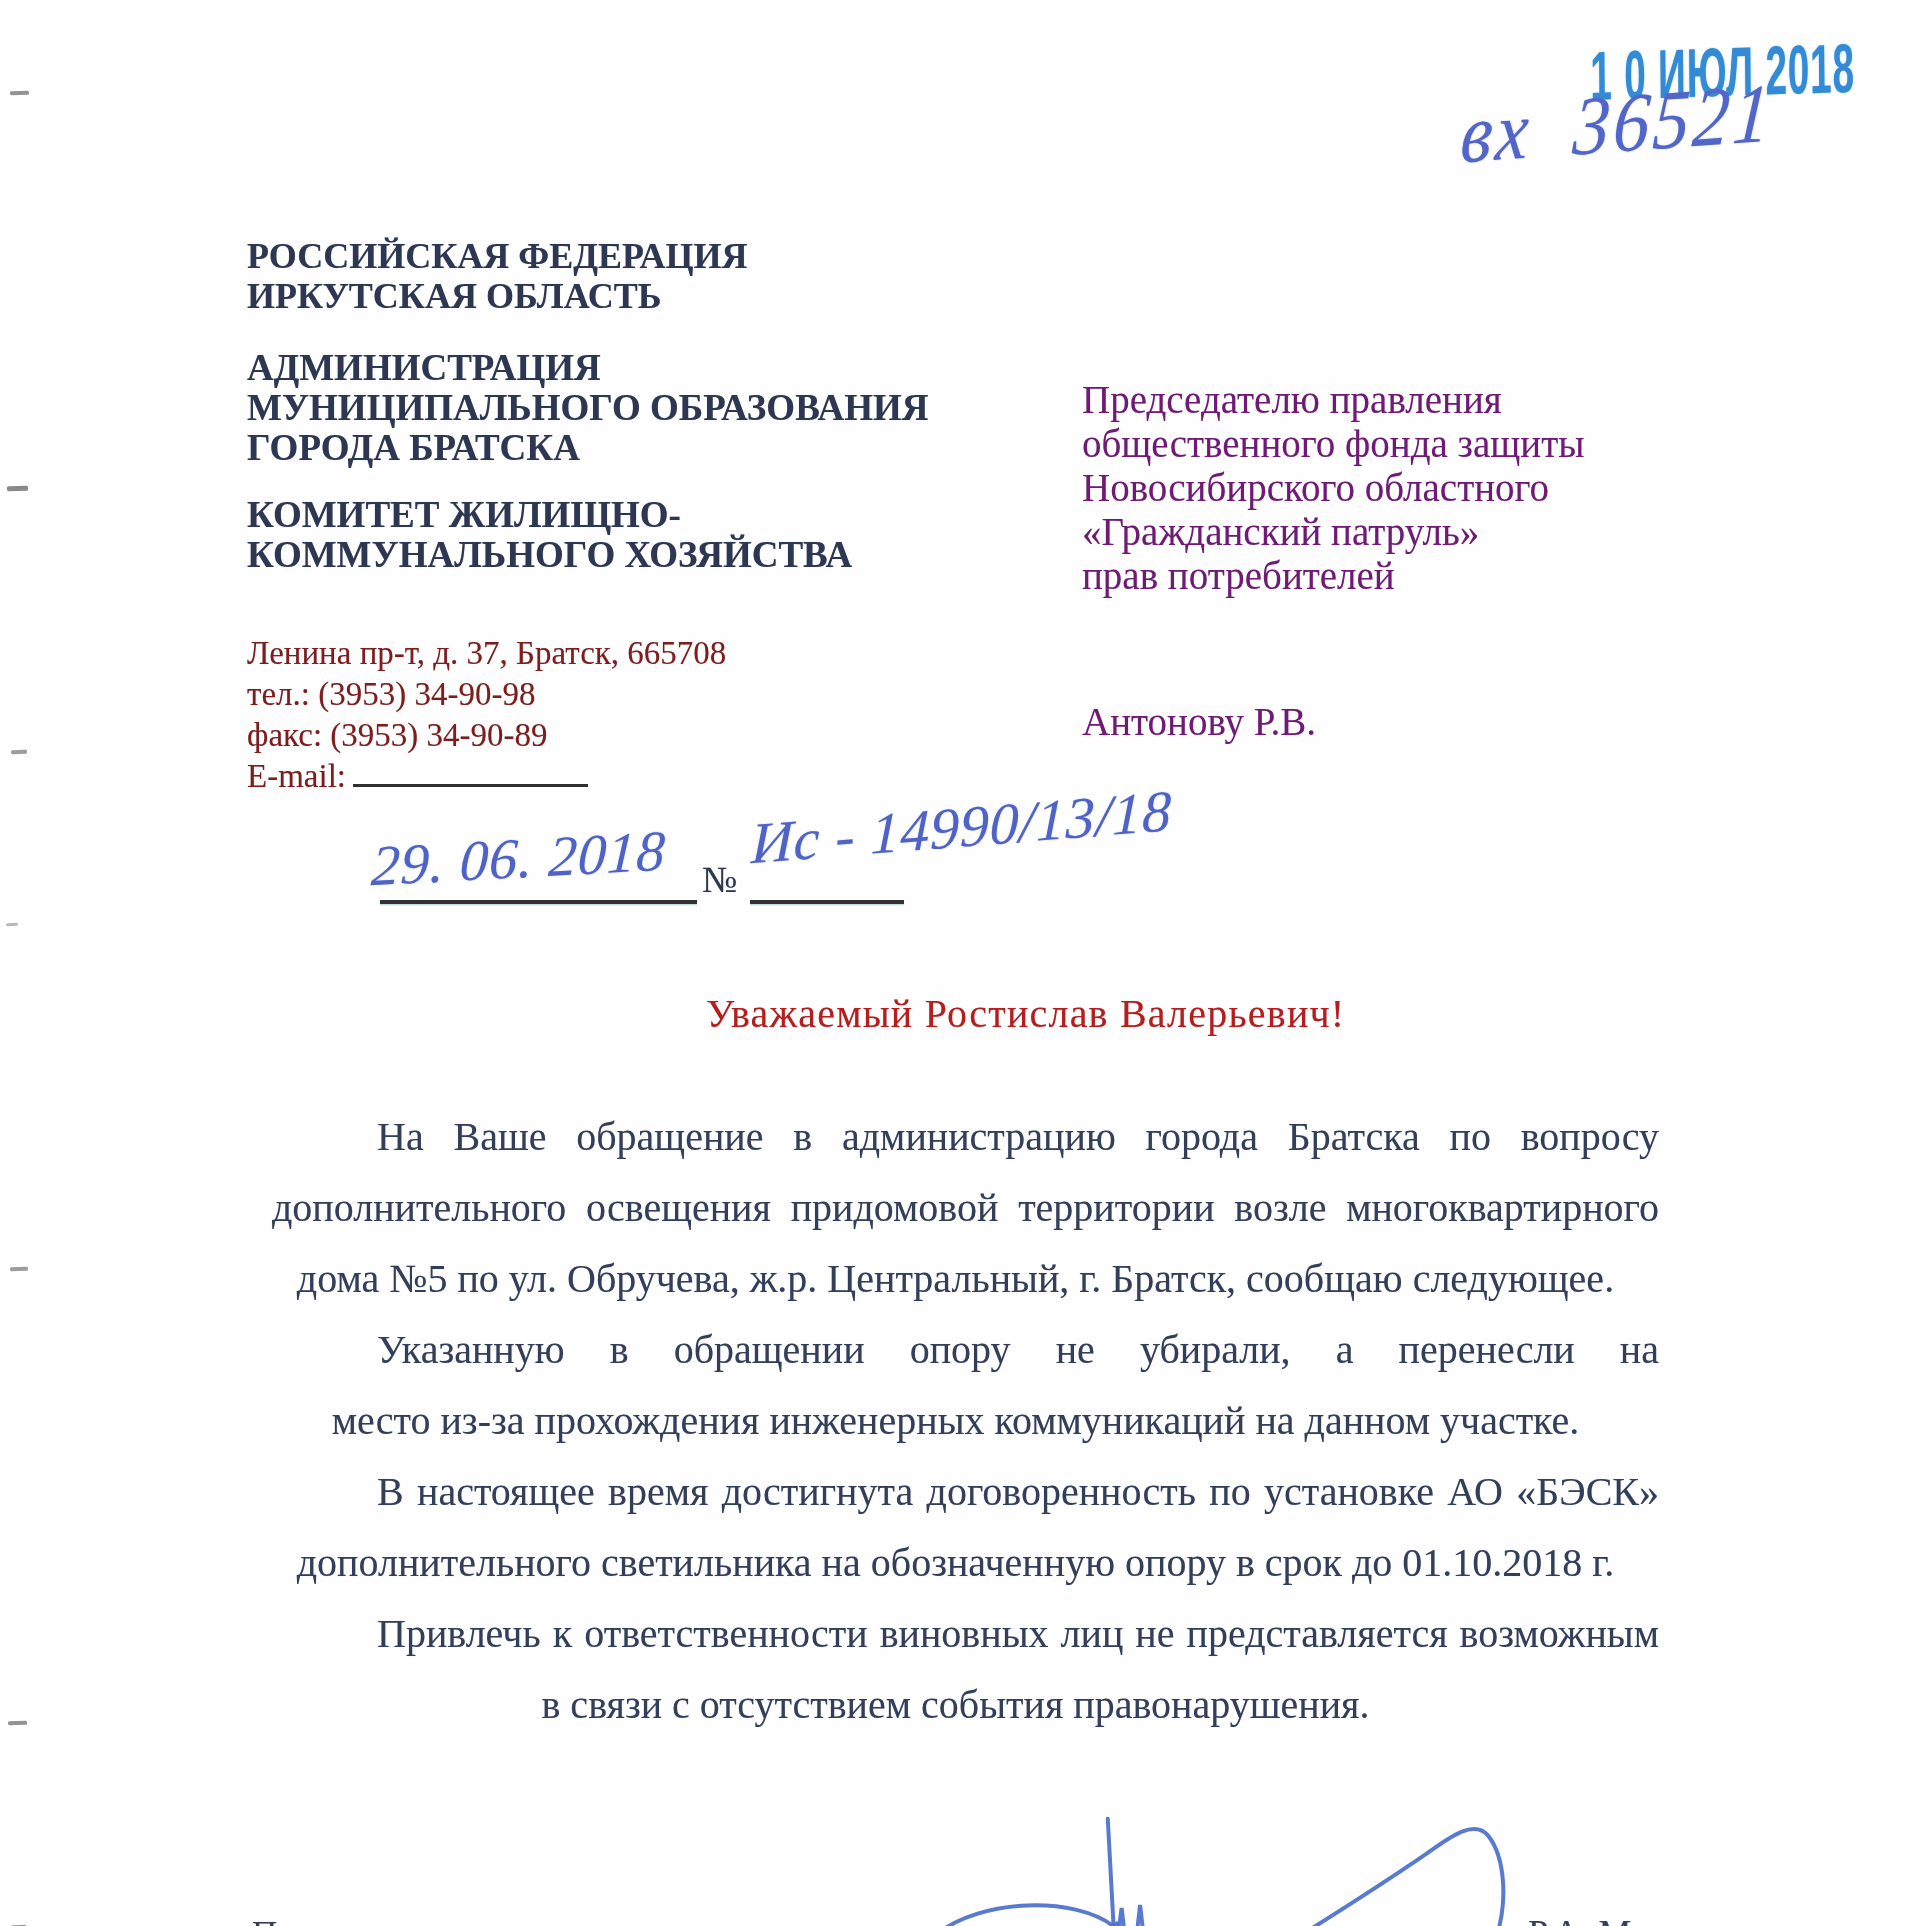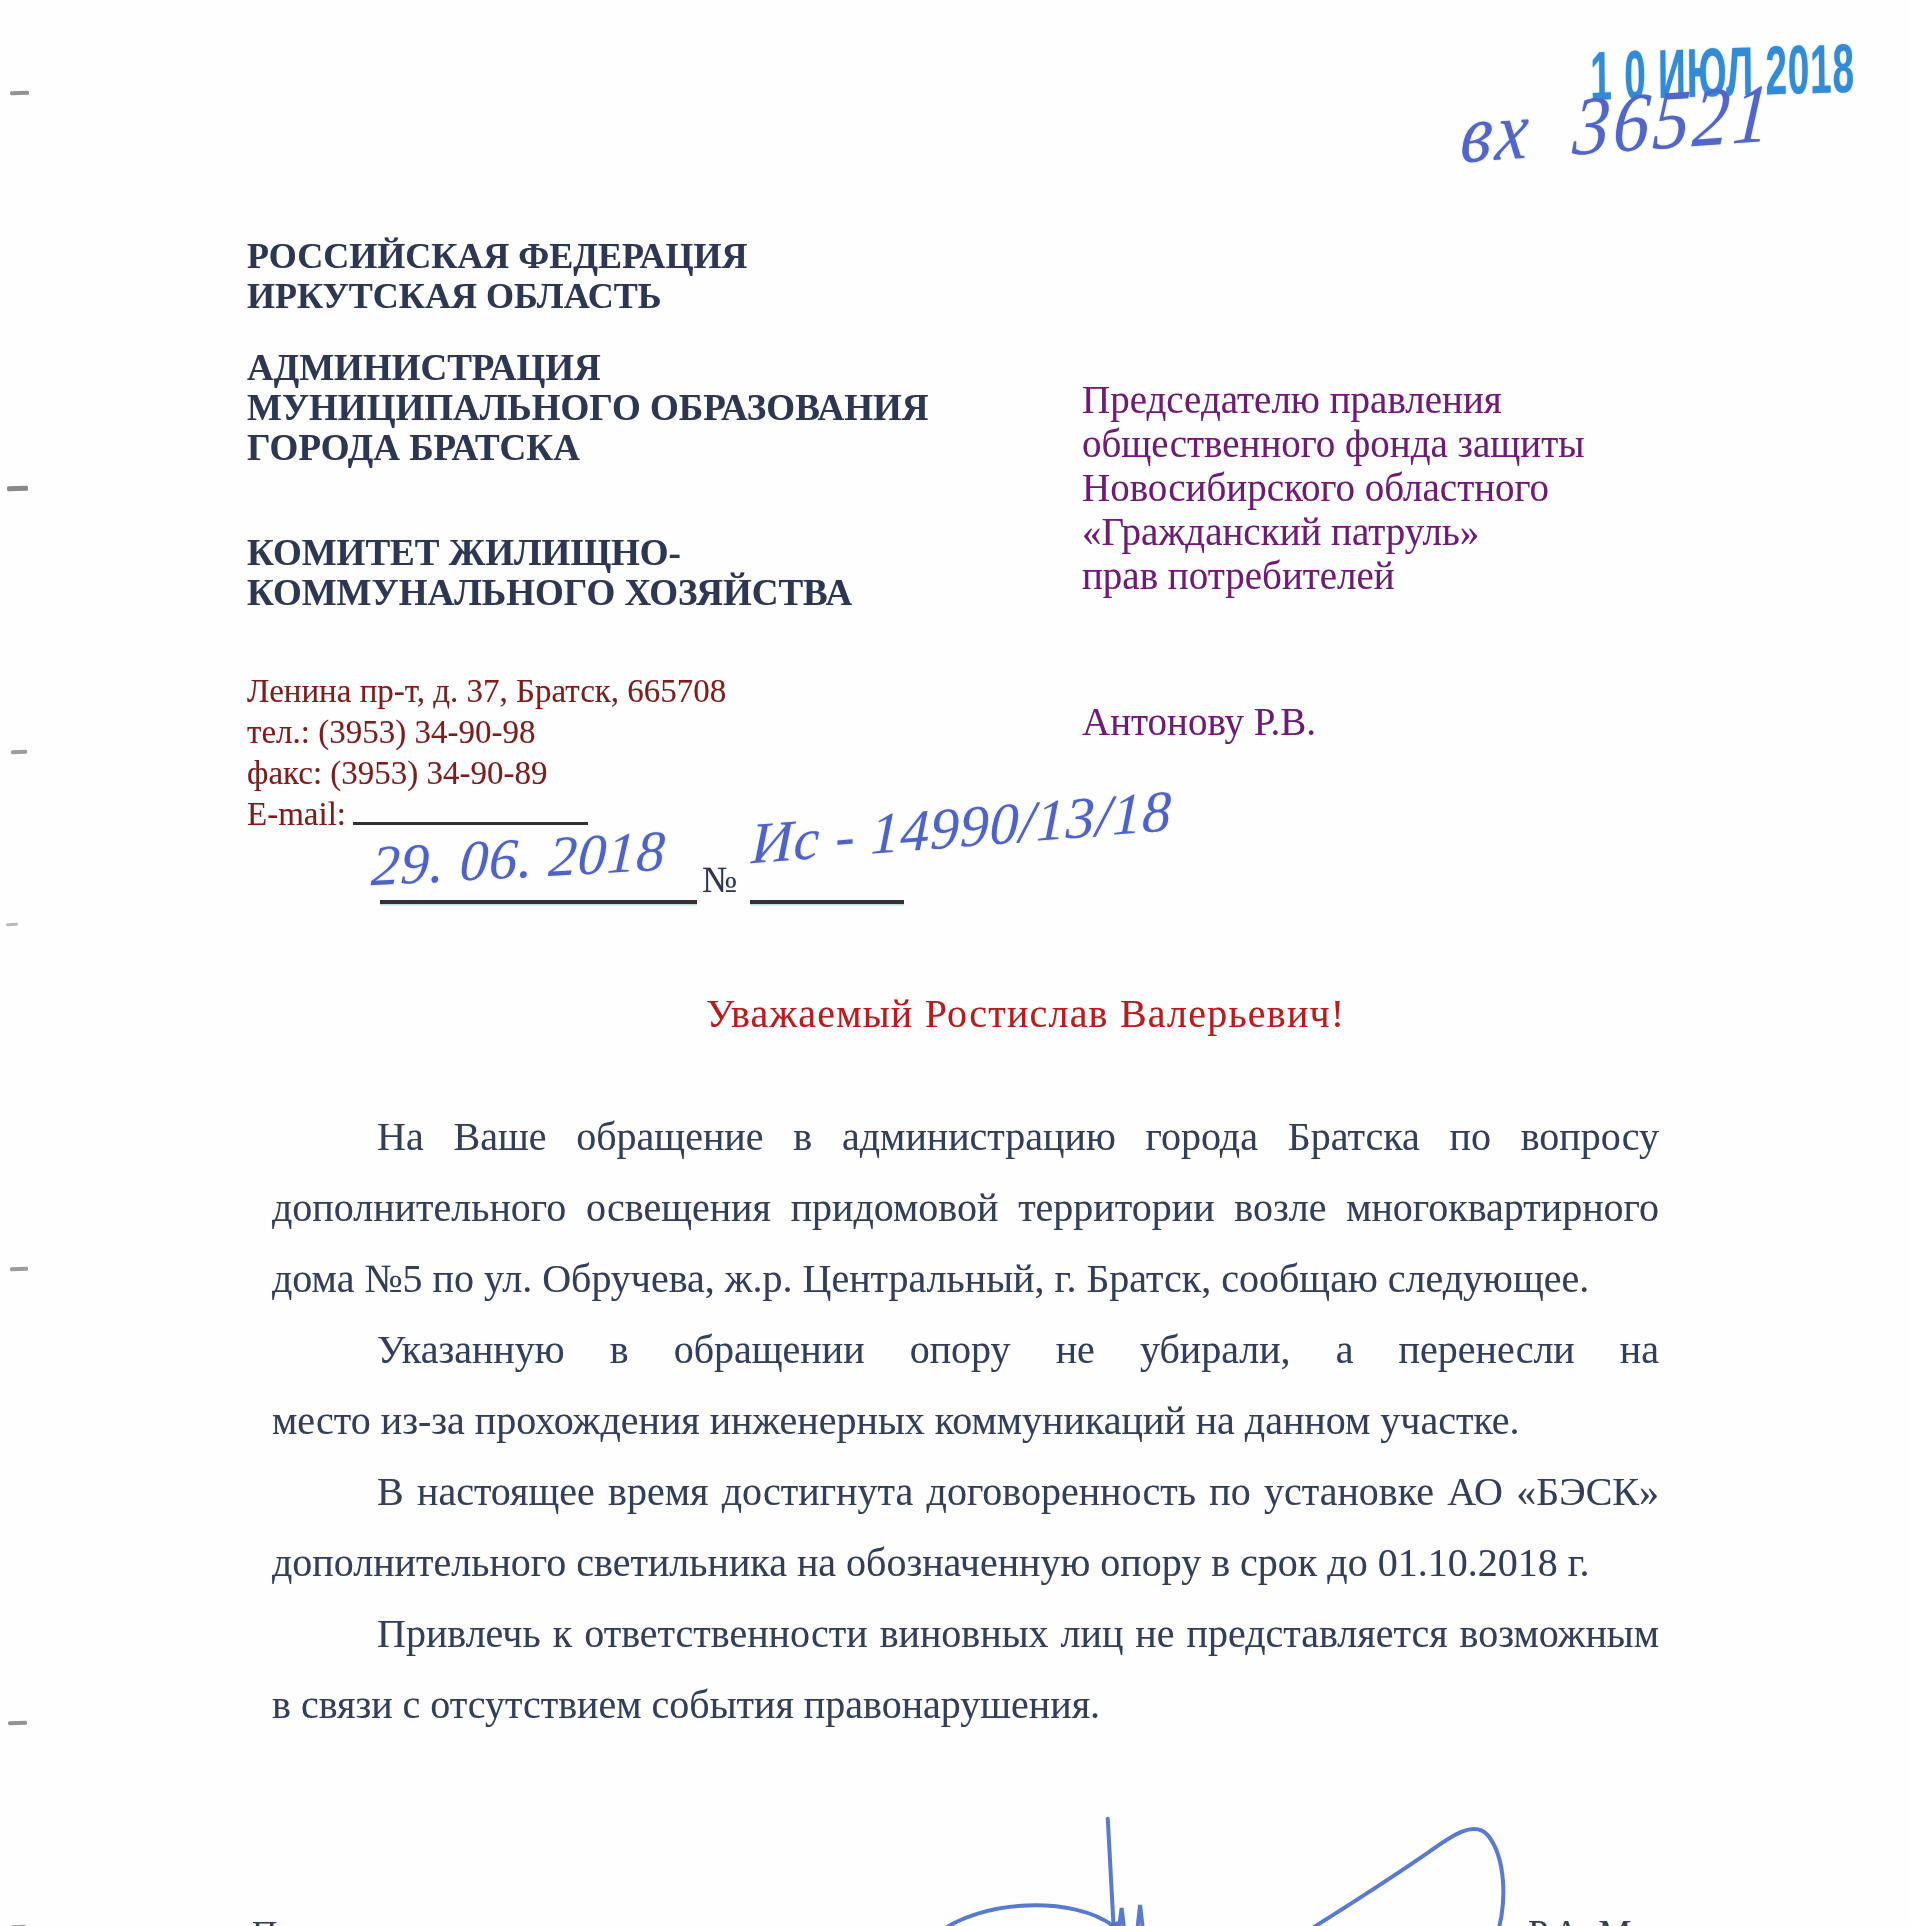--- a/index.html
+++ b/index.html
@@ -35,21 +35,21 @@
     text-shadow:0 0 1.9px rgba(90,110,200,.4);
   }
   
   .letterhead{
     position:absolute;left:247px;top:236px;width:805px;
     text-align:left;color:#2e3752;
     text-shadow:0 0 0.8px rgba(46,55,82,.35);
   }
   .lh-top{font-weight:bold;font-size:36px;line-height:40px;}
   .lh-org{margin-top:32px;font-weight:bold;font-size:37px;line-height:40px;}
-  .lh-dept{margin-top:65px;font-weight:bold;font-size:37px;line-height:40px;}
+  .lh-dept{margin-top:27px;font-weight:bold;font-size:37px;line-height:40px;}
   .lh-addr{margin-top:58px;font-size:33px;line-height:41px;color:#7f1d1d;}
   .email-line{white-space:nowrap;}
   .email-underline{
     display:inline-block;width:235px;height:2.3px;margin-left:7px;
     border-bottom:3.5px solid #32302f;vertical-align:baseline;
   }
   
   .hw{
     position:absolute;font-style:italic;line-height:1;
     color:#4f63c6;white-space:nowrap;
@@ -80,21 +80,21 @@
     color:#b91c1c;text-shadow:0 0 0.8px rgba(51,62,89,.35);
   }
   
   .body-text{
     position:absolute;left:252px;top:1101px;width:1407px;
     font-size:40px;color:#333e59;
     text-shadow:0 0 0.8px rgba(51,62,89,.3);
   }
   .bline{height:71px;line-height:71px;white-space:nowrap;}
   .jline{text-align:justify;text-align-last:justify;white-space:normal;margin-left:20px;}
-  .lline{text-align:left;white-space:nowrap;margin-left:20px;}
+  .lline{text-align:center;white-space:nowrap;}
   .ind{text-indent:105px;}
   
   .sig-title{
     position:absolute;left:252px;top:1915px;
     font-size:35px;white-space:nowrap;color:#333e59;
     text-shadow:0 0 0.8px rgba(51,62,89,.35);
   }
   .sig-name{
     position:absolute;left:1528px;top:1912px;
     font-size:37px;white-space:nowrap;color:#333e59;

